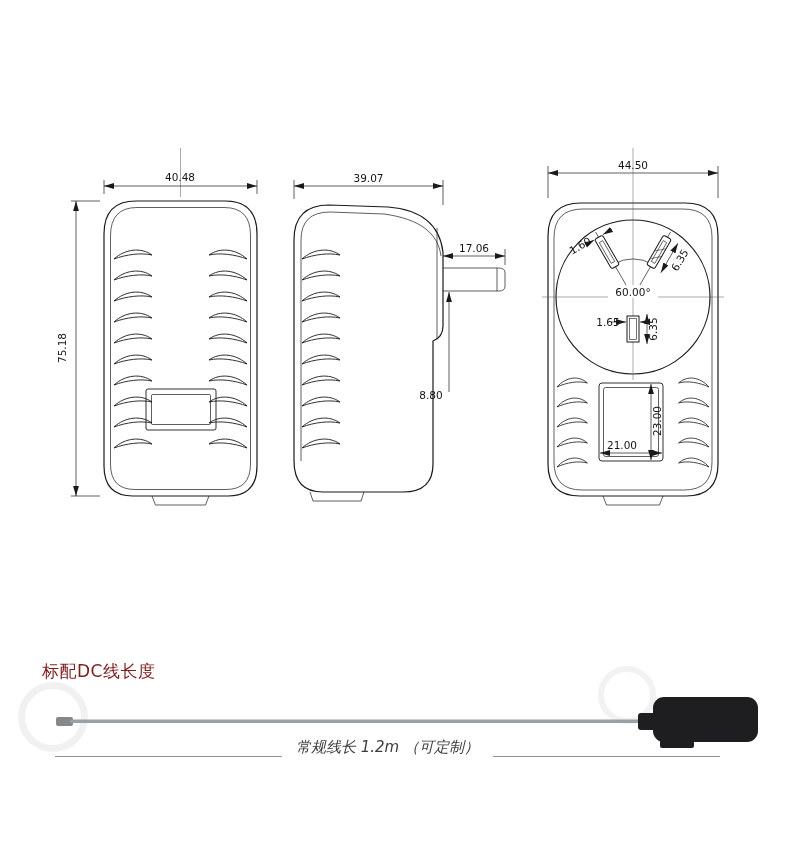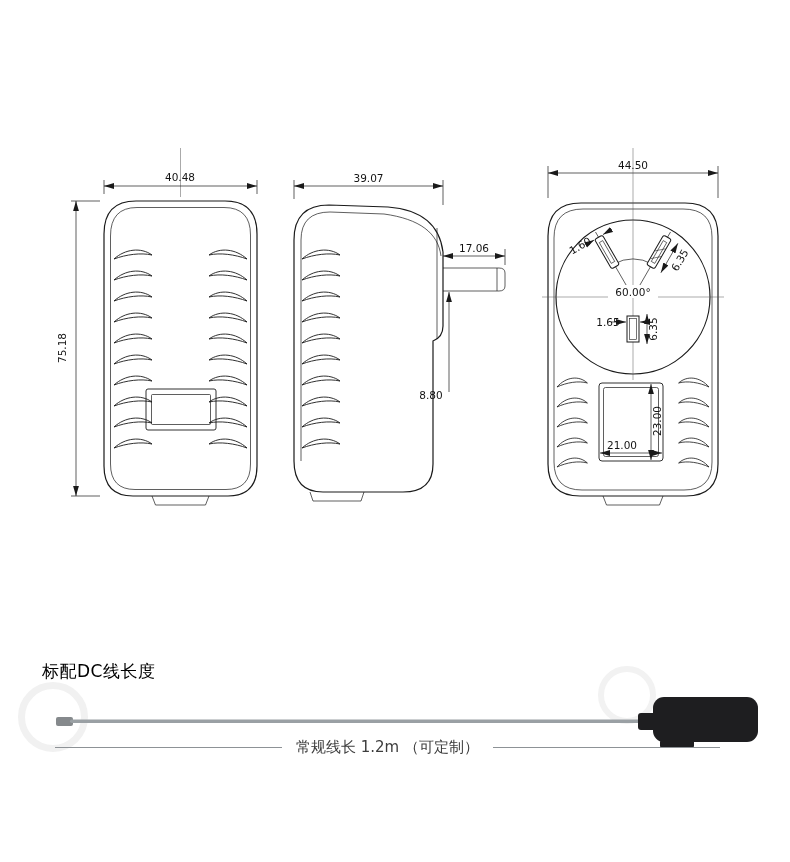--- a/index.html
+++ b/index.html
@@ -8,23 +8,23 @@
   svg text{font-family:"DejaVu Sans","Liberation Sans",sans-serif;font-size:10.5px;fill:#141414;text-anchor:middle;}
   .thin{stroke:#1a1a1a;stroke-width:.7;fill:none;}
   .cl{stroke:#555;stroke-width:.5;fill:none;}
   .dim{stroke:#1a1a1a;stroke-width:.7;fill:none;marker-start:url(#arr);marker-end:url(#arr);}
   .dimE{stroke:#1a1a1a;stroke-width:.7;fill:none;marker-end:url(#arr);}
   .dimS{stroke:#1a1a1a;stroke-width:.7;fill:none;marker-start:url(#arr);}
   .outline{fill:#fff;stroke:#1a1a1a;stroke-width:1.2;}
   .inner{fill:none;stroke:#1a1a1a;stroke-width:.7;}
   [data-vents]{stroke:#1a1a1a;stroke-width:.9;fill:none;}
   .wm{position:absolute;border-radius:50%;}
-  #heading{position:absolute;left:42px;top:660px;font-size:17px;color:#000000;letter-spacing:.5px;}
+  #heading{position:absolute;left:42px;top:660px;font-size:17px;color:#7f1d1d;letter-spacing:.5px;}
   #cable-svg{position:absolute;left:0;top:690px;}
-  #len-note{position:absolute;left:55px;top:738px;width:665px;display:flex;align-items:center;gap:14px;}
+  #len-note{position:absolute;left:55px;top:738px;width:665px;display:flex;align-items:flex-end;gap:14px;font-style:italic;}
   #len-note .rule{flex:1;border-top:1px solid #8d9296;height:0;}
   #len-note .txt{font-size:15px;color:#3d3d3d;white-space:nowrap;}
 </style>
 </head>
 <body>
 
 <div id="page">
 
   <svg width="790" height="620" viewBox="0 0 790 620" style="position:absolute;left:0;top:0;">
     <defs>

